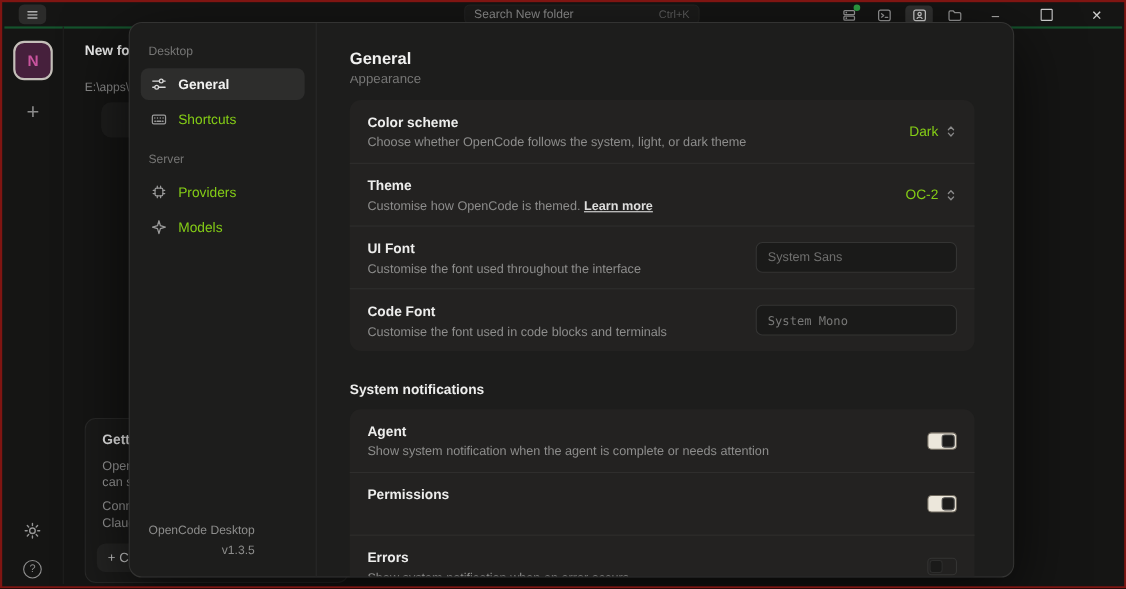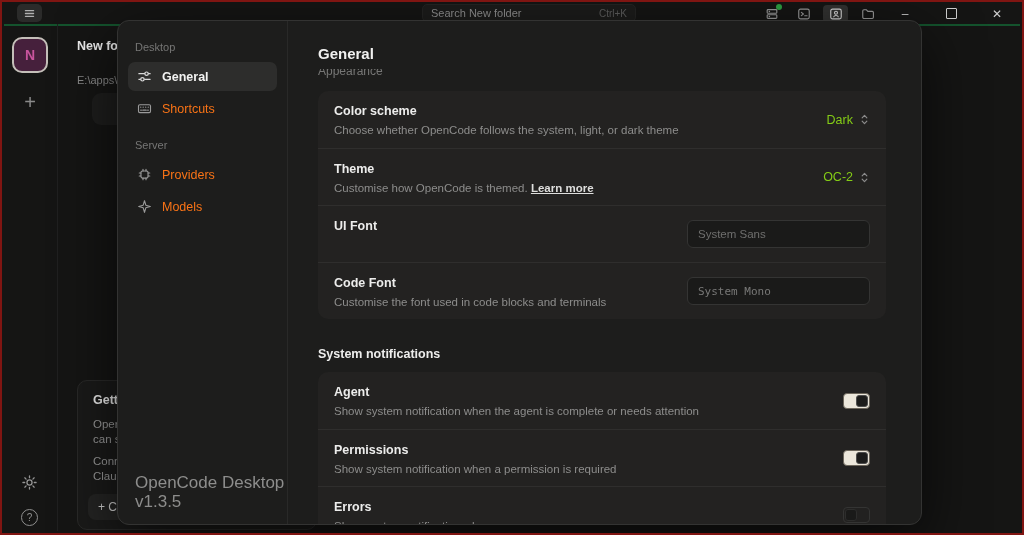--- a/index.html
+++ b/index.html
@@ -48,23 +48,23 @@
     border-radius:8px;display:flex;align-items:center;font-size:12px;color:#cfcfcf;white-space:nowrap;}
   
   .modal{position:absolute;left:115px;top:18px;width:805px;height:505px;background:#1d1d1c;
     border:1px solid #333332;border-radius:12px;box-shadow:0 18px 60px rgba(0,0,0,.65);
     display:flex;overflow:hidden;box-sizing:border-box;}
   .modal-nav{width:170px;min-width:170px;border-right:1px solid #292928;padding:14px 10px;
     box-sizing:border-box;position:relative;}
   .nav-label{font-size:11px;color:#767675;margin:6px 7px 9px;}
   .nav-label.srv{margin-top:16px;}
   .nav-item{display:flex;align-items:center;gap:10px;height:29px;padding:0 9px;border-radius:7px;
-    font-size:12.5px;color:#f97316;margin-bottom:3px;}
+    font-size:12.5px;color:#84cc16;margin-bottom:3px;}
   .nav-item.selected{background:#2d2d2c;color:#f2f2f1;font-weight:bold;}
-  .nav-footer{position:absolute;left:17px;bottom:13px;font-size:17px;color:#8d8d8c;line-height:19px;}
+  .nav-footer{position:absolute;left:17px;bottom:13px;font-size:11px;color:#8d8d8c;line-height:19px;text-align:right;}
   
   .modal-content{flex:1;position:relative;padding:0 35px 0 30px;box-sizing:border-box;overflow:hidden;}
   .content-title{margin-top:24px;font-size:15px;line-height:18px;font-weight:bold;color:#f1f1f0;}
   .scrolled-wrap{margin-top:6px;height:12px;overflow:hidden;}
   .scrolled-wrap div{font-size:12px;line-height:16px;margin-top:-6px;color:#8d8d8c;opacity:.8;}
   .card{background:#232221;border-radius:10px;margin-top:10px;}
   .s-row{position:relative;height:57px;box-sizing:border-box;padding:13px 16px 0;}
   .s-row + .s-row{border-top:1px solid #2f2e2d;}
   .row-label{font-size:12.5px;line-height:15px;font-weight:bold;color:#ededec;}
   .row-desc{margin-top:5px;font-size:11.5px;line-height:13px;color:#8d8d8c;white-space:nowrap;}
@@ -235,20 +235,21 @@
           <div class="row-control">
             <span class="select-value">OC-2</span>
             <svg width="11" height="13" viewBox="0 0 14 16" fill="none" stroke="#8a8a8a" stroke-width="1.5" stroke-linecap="round" stroke-linejoin="round">
                 <path d="M4 6l3-3.2L10 6M4 10l3 3.2L10 10"></path>
               </svg>
           </div>
         </div>
 
         <div class="s-row">
           <div class="row-label">UI Font</div>
+          <div class="row-desc">Customise the font used throughout the interface</div>
           <div class="row-control">
             <div class="text-input">System Sans</div>
           </div>
         </div>
 
         <div class="s-row">
           <div class="row-label">Code Font</div>
           <div class="row-desc">Customise the font used in code blocks and terminals</div>
           <div class="row-control">
             <div class="text-input mono">System Mono</div>
@@ -265,21 +266,20 @@
           <div class="row-desc">Show system notification when the agent is complete or needs attention</div>
           <div class="row-control">
             <div class="toggle on">
                 <div class="knob"></div>
               </div>
           </div>
         </div>
 
         <div class="s-row">
           <div class="row-label">Permissions</div>
-          <div class="row-desc">Show system notification when a permission is required</div>
           <div class="row-control">
             <div class="toggle on">
                 <div class="knob"></div>
               </div>
           </div>
         </div>
 
         <div class="s-row">
           <div class="row-label">Errors</div>
           <div class="row-desc">Show system notification when an error occurs</div>

